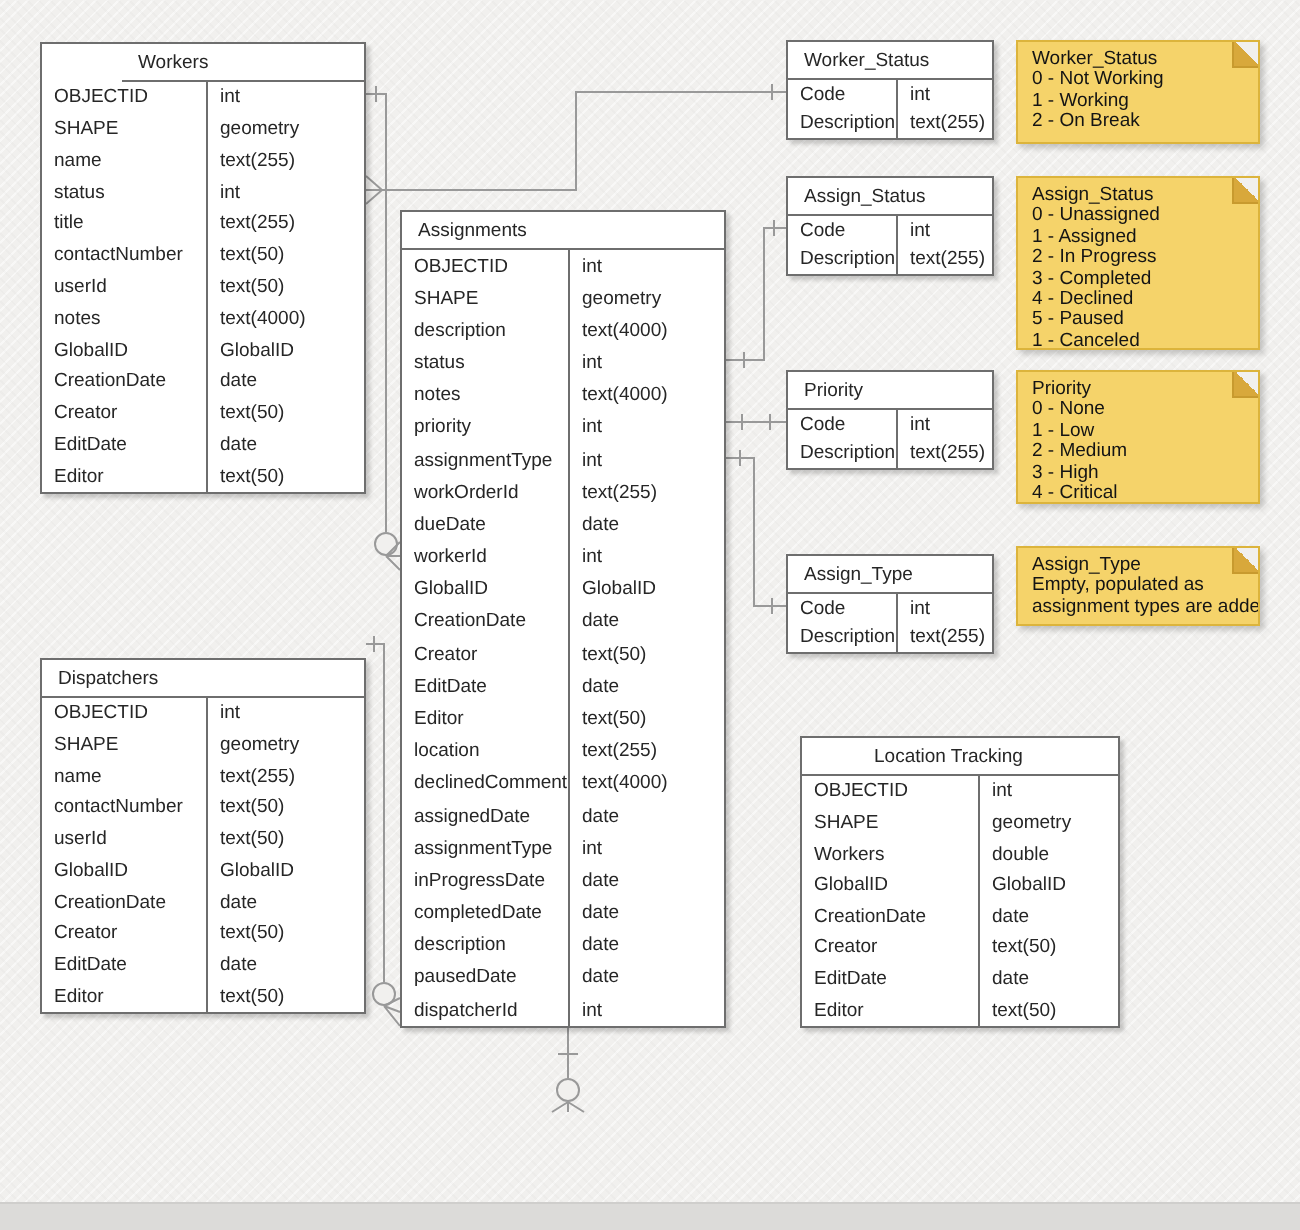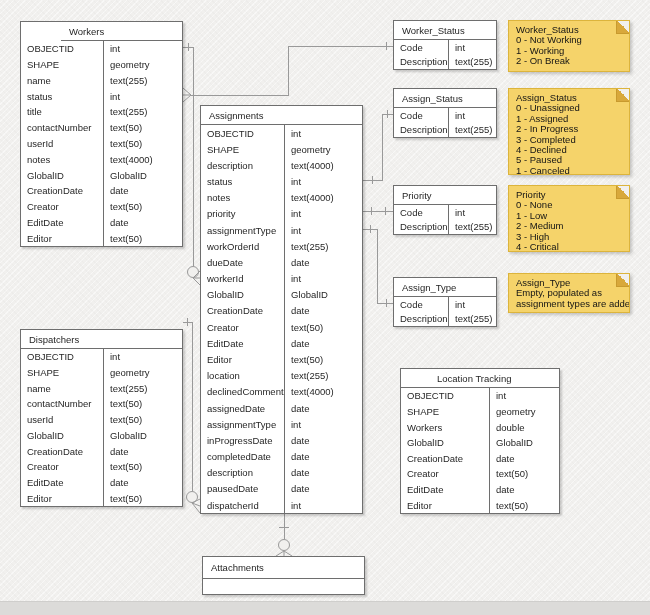--- a/index.html
+++ b/index.html
@@ -392,24 +392,20 @@
           <span class="fname" style="width: 88px;">EditDate</span>
           <span class="ftype">date</span>
         </div>
         <div class="t-row">
           <span class="fname" style="width: 88px;">Editor</span>
           <span class="ftype">text(50)</span>
         </div>
       </div>
   </div>
 
-  <div class="etable" style="left:202px;top:556px;width:163px;height:39px;">
-    <div class="t-title" style="height:21px;">Attachments</div>
-    <div class="t-rows"></div>
-  </div>
 
   <div class="note" style="left:508px;top:20px;width:122px;height:52px;">
     <span class="fold"></span>
   <div>Worker_Status</div>
       <div>0 - Not Working</div>
       <div>1 - Working</div>
       <div>2 - On Break</div>
     </div>
 
   <div class="note" style="left:508px;top:88px;width:122px;height:87px;">

